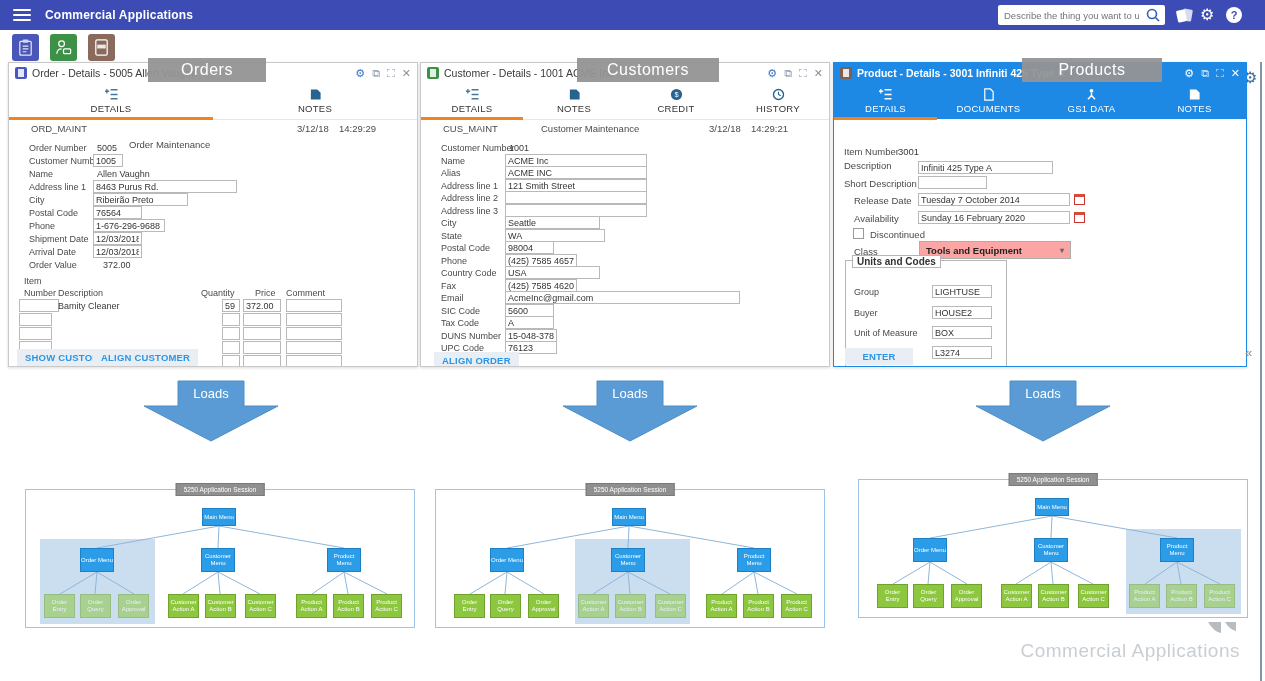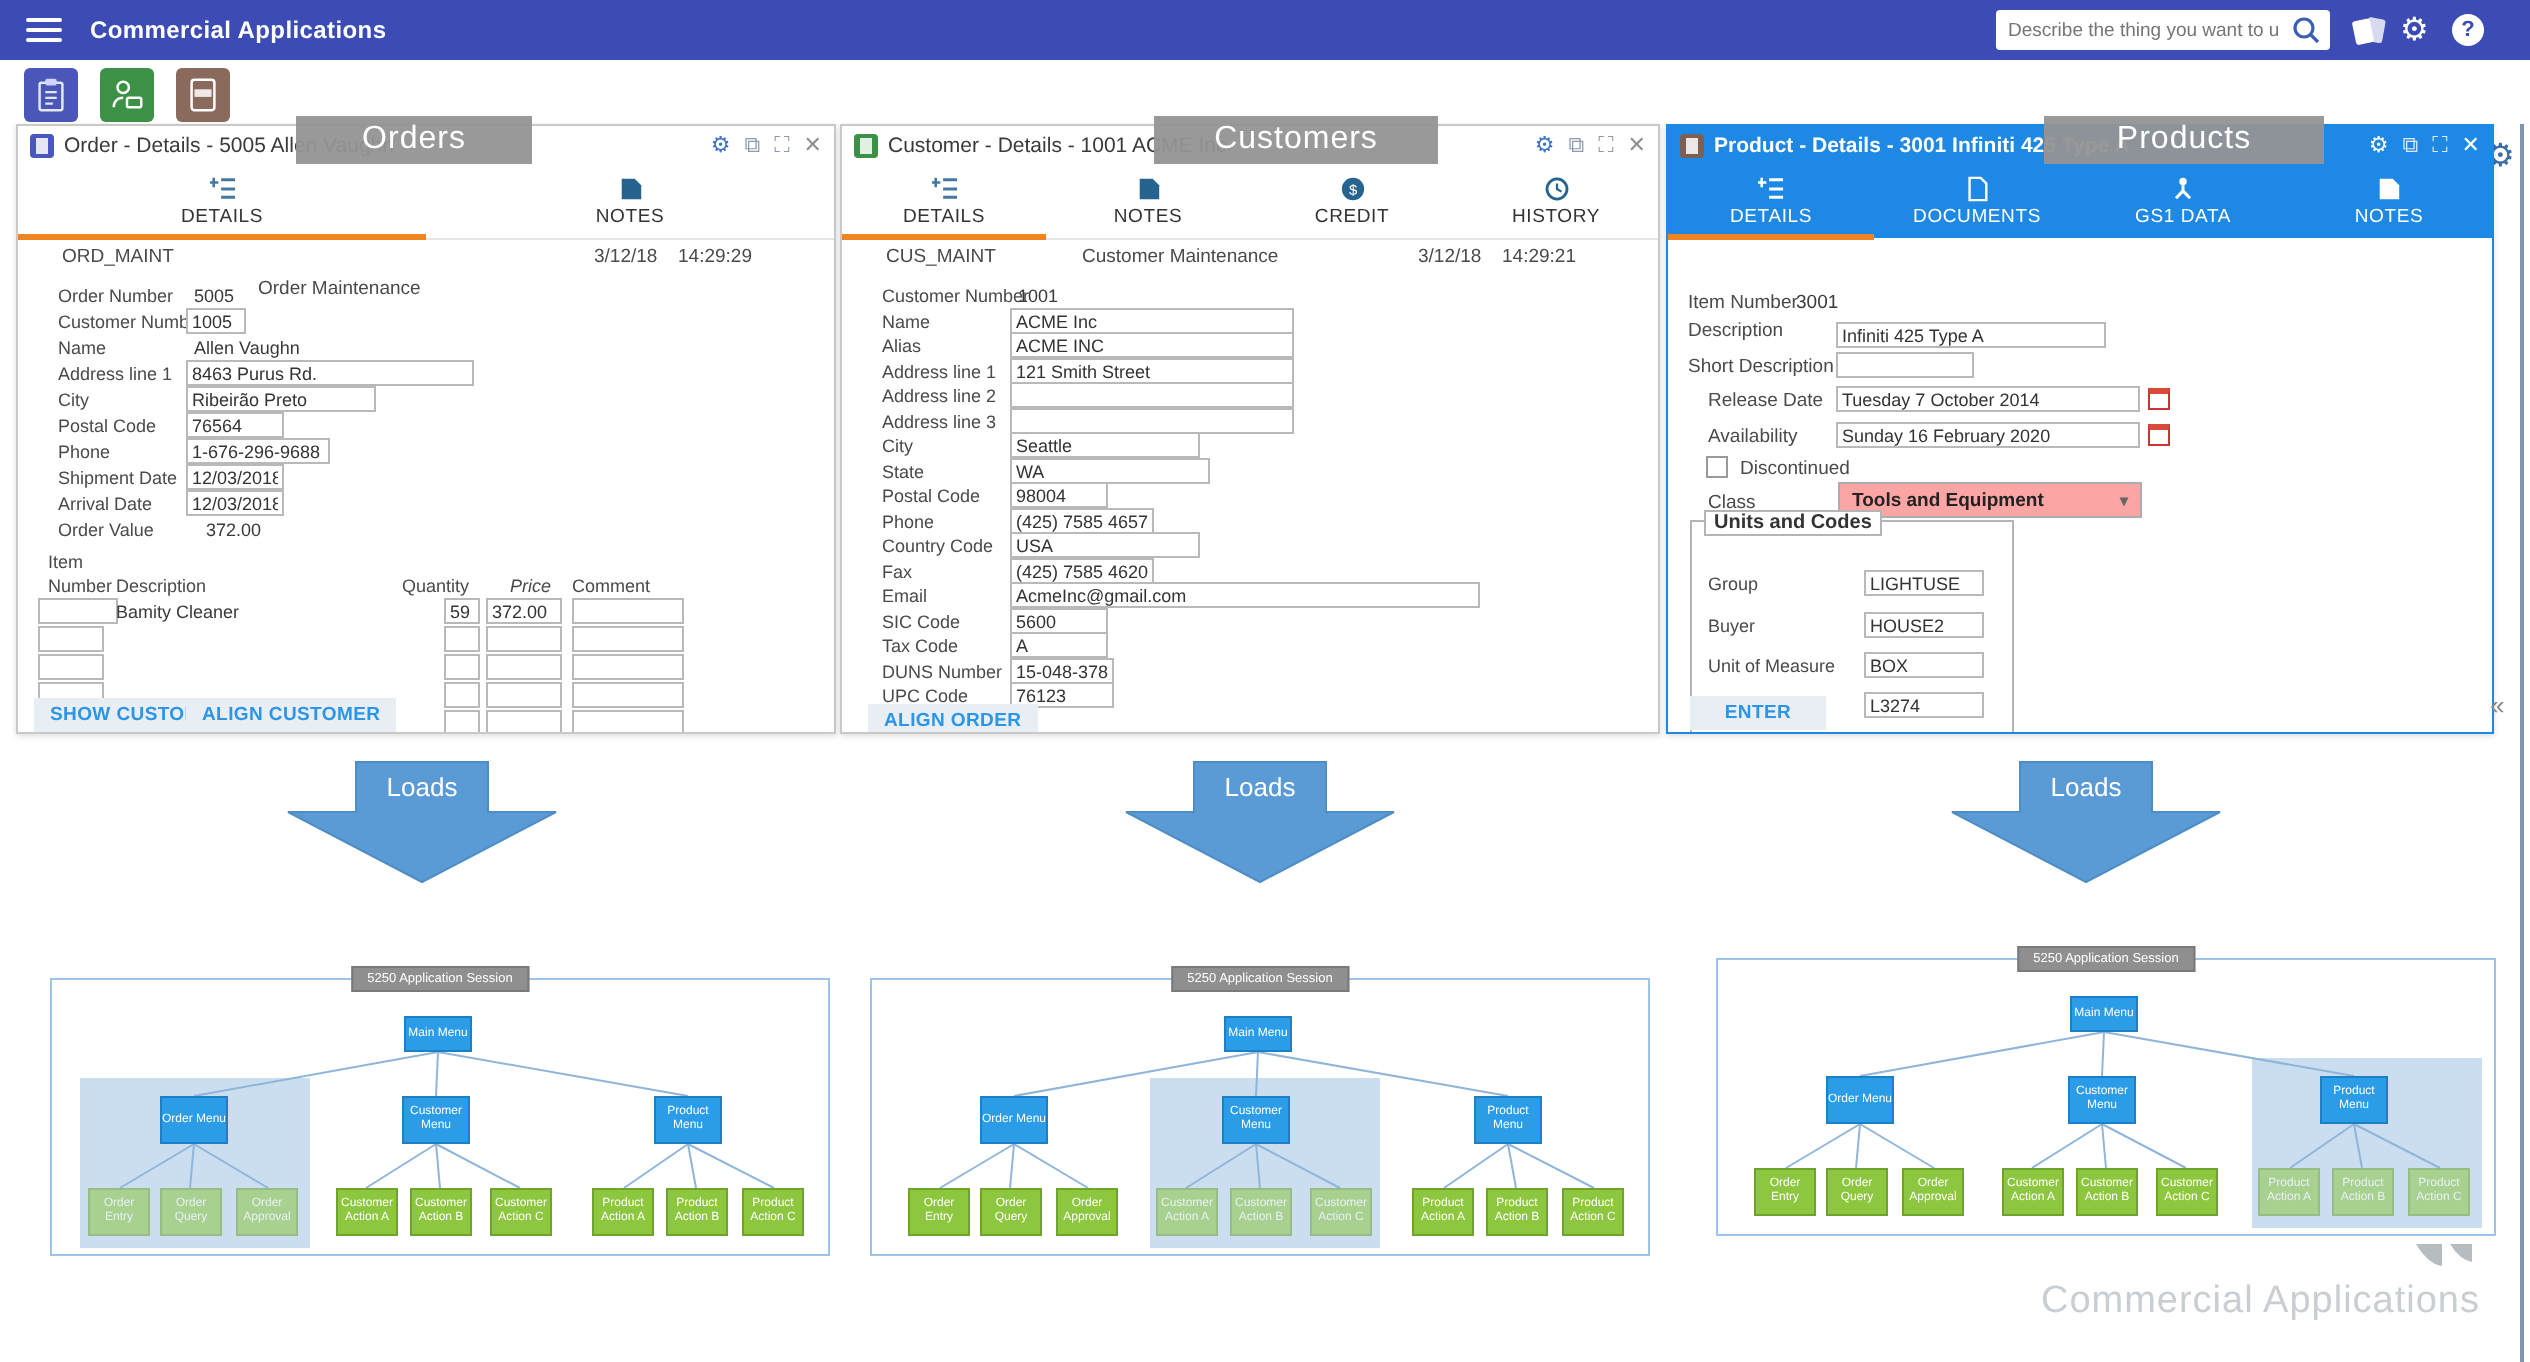--- a/index.html
+++ b/index.html
@@ -179,21 +179,21 @@
     <input class="fi" style="left: 84px; top: 169px; width: 49px;" value="12/03/2018">
     <div class="fl" style="left:20px;top:184px;">Arrival Date</div>
     <input class="fi" style="left: 84px; top: 182px; width: 49px;" value="12/03/2018">
     <div class="fl" style="left:20px;top:197px;">Order Value</div>
     <div class="fv" style="left:94px;top:197px;">372.00</div>
 
     <div class="fl" style="left:15px;top:213px;">Item</div>
     <div class="fl" style="left:15px;top:225px;">Number</div>
     <div class="fl" style="left:49px;top:225px;">Description</div>
     <div class="fl" style="left:192px;top:225px;">Quantity</div>
-    <div class="fl" style="left:246px;top:225px;font-style:italic;">Price</div>
+    <div class="fl" style="left:246px;top:225px;">Price</div>
     <div class="fl" style="left:277px;top:225px;">Comment</div>
 
     <input class="fi ra" style="left: 10px; top: 236px; width: 33px; padding-left: 36px;" value="3018">
     <div class="fv" style="left:49px;top:238px;">Bamity Cleaner</div>
     <input class="fi ra" style="left: 213px; top: 236px; width: 18px;" value="59">
     <input class="fi ra" style="left: 234px; top: 236px; width: 38px;" value="372.00">
     <input class="fi" style="left: 277px; top: 236px; width: 56px;" value="">
 
     <input class="fi" style="left: 10px; top: 250px; width: 33px;">
     <input class="fi" style="left: 213px; top: 250px; width: 18px;">

